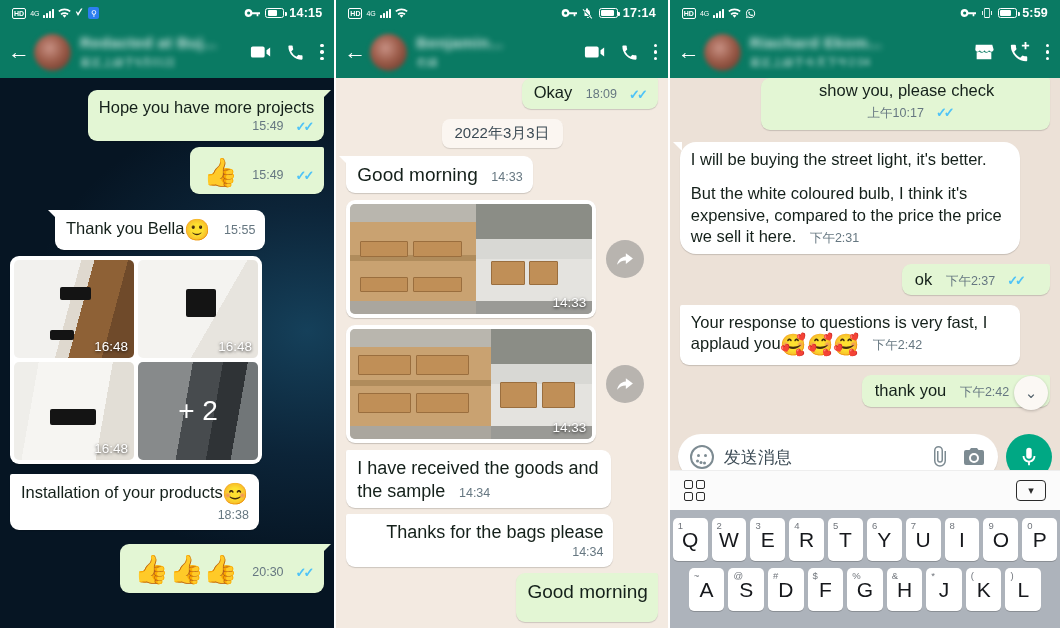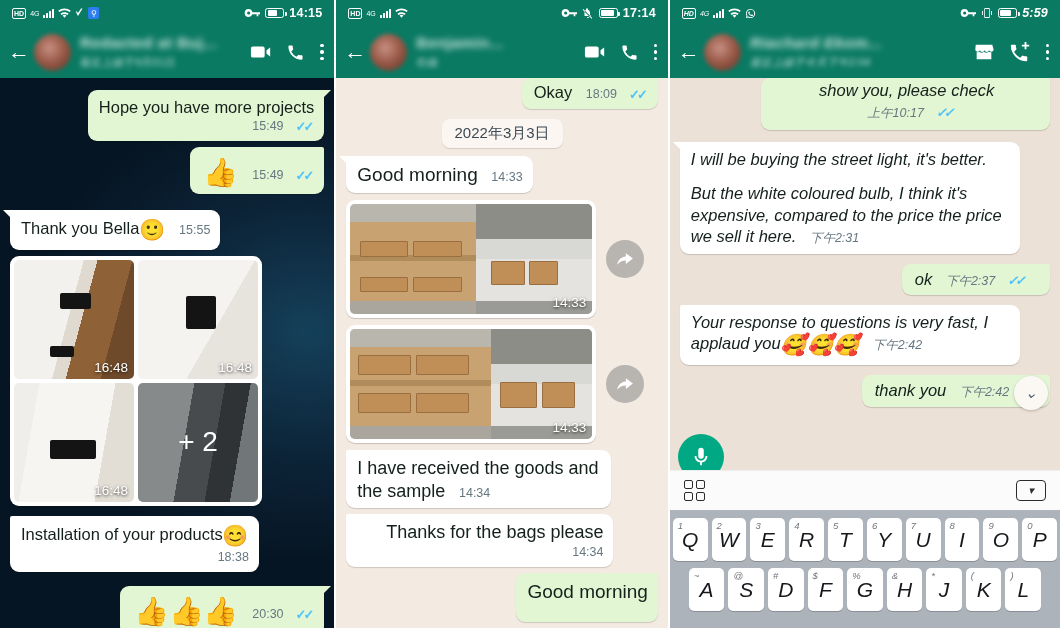--- a/index.html
+++ b/index.html
@@ -15,21 +15,21 @@
     gap: 2px;
     background: #ffffff;
   }
   .phone {
     position: relative;
     overflow: hidden;
     height: 628px;
   }
   .phone.p1 { width: 353px; }
   .phone.p2 { width: 350px; }
-  .phone.p3 { width: 412px; font-style: italic; }
+  .phone.p3 { width: 412px; }
 
   
   .statusbar {
     height: 26px;
     background: #0a7a63;
     display: flex; align-items: center;
     padding: 0 12px;
     color: #ffffff;
     font-size: 11px;
     position: relative; z-index: 6;
@@ -150,21 +150,21 @@
     padding: 5px 13px; border-radius: 8px; box-shadow: 0 1px 1px rgba(0,0,0,.13);
   }
 
   
   .imggrid {
     width: 252px; background: #fff; border-radius: 9px; padding: 4px;
     display: grid; grid-template-columns: 1fr 1fr; gap: 4px;
     box-shadow: 0 1px 1px rgba(0,0,0,.2);
   }
   .thumb {
-    position: relative; height: 119px; border-radius: 5px; overflow: hidden;
+    position: relative; height: 98px; border-radius: 5px; overflow: hidden;
     background: #e8e8e6;
   }
   .tstamp {
     position: absolute; right: 6px; bottom: 4px; color: #fff;
     font-size: 13.5px; text-shadow: 0 1px 3px rgba(0,0,0,.75); font-weight: 500;
   }
   .plus2 {
     position: absolute; inset: 0; display: flex; align-items: center; justify-content: center;
     color: #fff; font-size: 28px; font-weight: 500; background: rgba(20,22,24,.30);
   }
@@ -328,21 +328,21 @@
           <div class="bubble out" style="padding:8px 10px 4px 14px;">
             <span class="emoji big">👍</span>
             <span class="meta">
               <span>15:49</span>
               <span class="ticks">✓✓</span>
             </span>
           </div>
         </div>
 
         <div class="row in" style="margin-top:16px;">
-          <div class="bubble in tail" style="max-width:80%;">
+          <div class="bubble in tail" style="max-width:80%;margin-left:45px;">
             <span class="btext">Thank you Bella</span><span class="emoji">🙂</span>
             <span class="meta">
               <span>15:55</span>
             </span>
           </div>
         </div>
 
         <div class="row in">
           <div class="imggrid">
             <div class="thumb ph-a">
@@ -595,21 +595,21 @@
           <div class="bubble out" style="padding:2px 10px 8px 12px;max-width:78%;">
             <span class="btext">show you, please check</span>
             <span class="meta">
               <span>上午10:17</span>
               <span class="ticks">✓✓</span>
             </span>
           </div>
         </div>
 
         <div class="row in" style="margin-top:12px;">
-          <div class="bubble in tail" style="max-width:92%;line-height:1.3;">
+          <div class="bubble in tail" style="max-width:92%;line-height:1.3;border-radius:16px;">
             <div class="btext">I will be buying the street light, it's better.</div>
             <div style="height:13px"></div>
             <span class="btext">But the white coloured bulb, I think it's expensive, compared to the price the price we sell it here.</span>
             <span class="meta">
               <span>下午2:31</span>
             </span>
           </div>
         </div>
 
         <div class="row out" style="margin-top:10px;">
@@ -639,20 +639,30 @@
               <span class="ticks">✓✓</span>
             </span>
           </div>
         </div>
 
       </div>
 
       <div class="scrolldown">⌄</div>
 
       <div class="composer">
+        <div class="inputpill">
+          <span class="smiley"></span>
+          <span class="phold">发送消息</span>
+          <svg class="cicon" viewBox="0 0 24 24">
+              <path d="M16.5 6v9.8a4.5 4.5 0 01-9 0V5.5a3 3 0 016 0v9.3a1.5 1.5 0 01-3 0V6H9v8.8a3 3 0 006 0V5.5a4.5 4.5 0 00-9 0v10.3a6 6 0 0012 0V6z"></path>
+            </svg>
+          <svg class="cicon" viewBox="0 0 24 24">
+              <path d="M9 3l-1.5 2H4a2 2 0 00-2 2v11a2 2 0 002 2h16a2 2 0 002-2V7a2 2 0 00-2-2h-3.5L15 3zm3 5a5 5 0 110 10 5 5 0 010-10zm0 2a3 3 0 100 6 3 3 0 000-6z"></path>
+            </svg>
+        </div>
         <div class="micbtn">
           <svg viewBox="0 0 24 24">
               <path d="M12 14a3 3 0 003-3V5a3 3 0 00-6 0v6a3 3 0 003 3zm5-3a5 5 0 01-10 0H5a7 7 0 006 6.9V21h2v-3.1A7 7 0 0019 11z"></path>
             </svg>
         </div>
       </div>
 
       <div class="kbbar">
         <div class="gridicon">
             <i></i>

